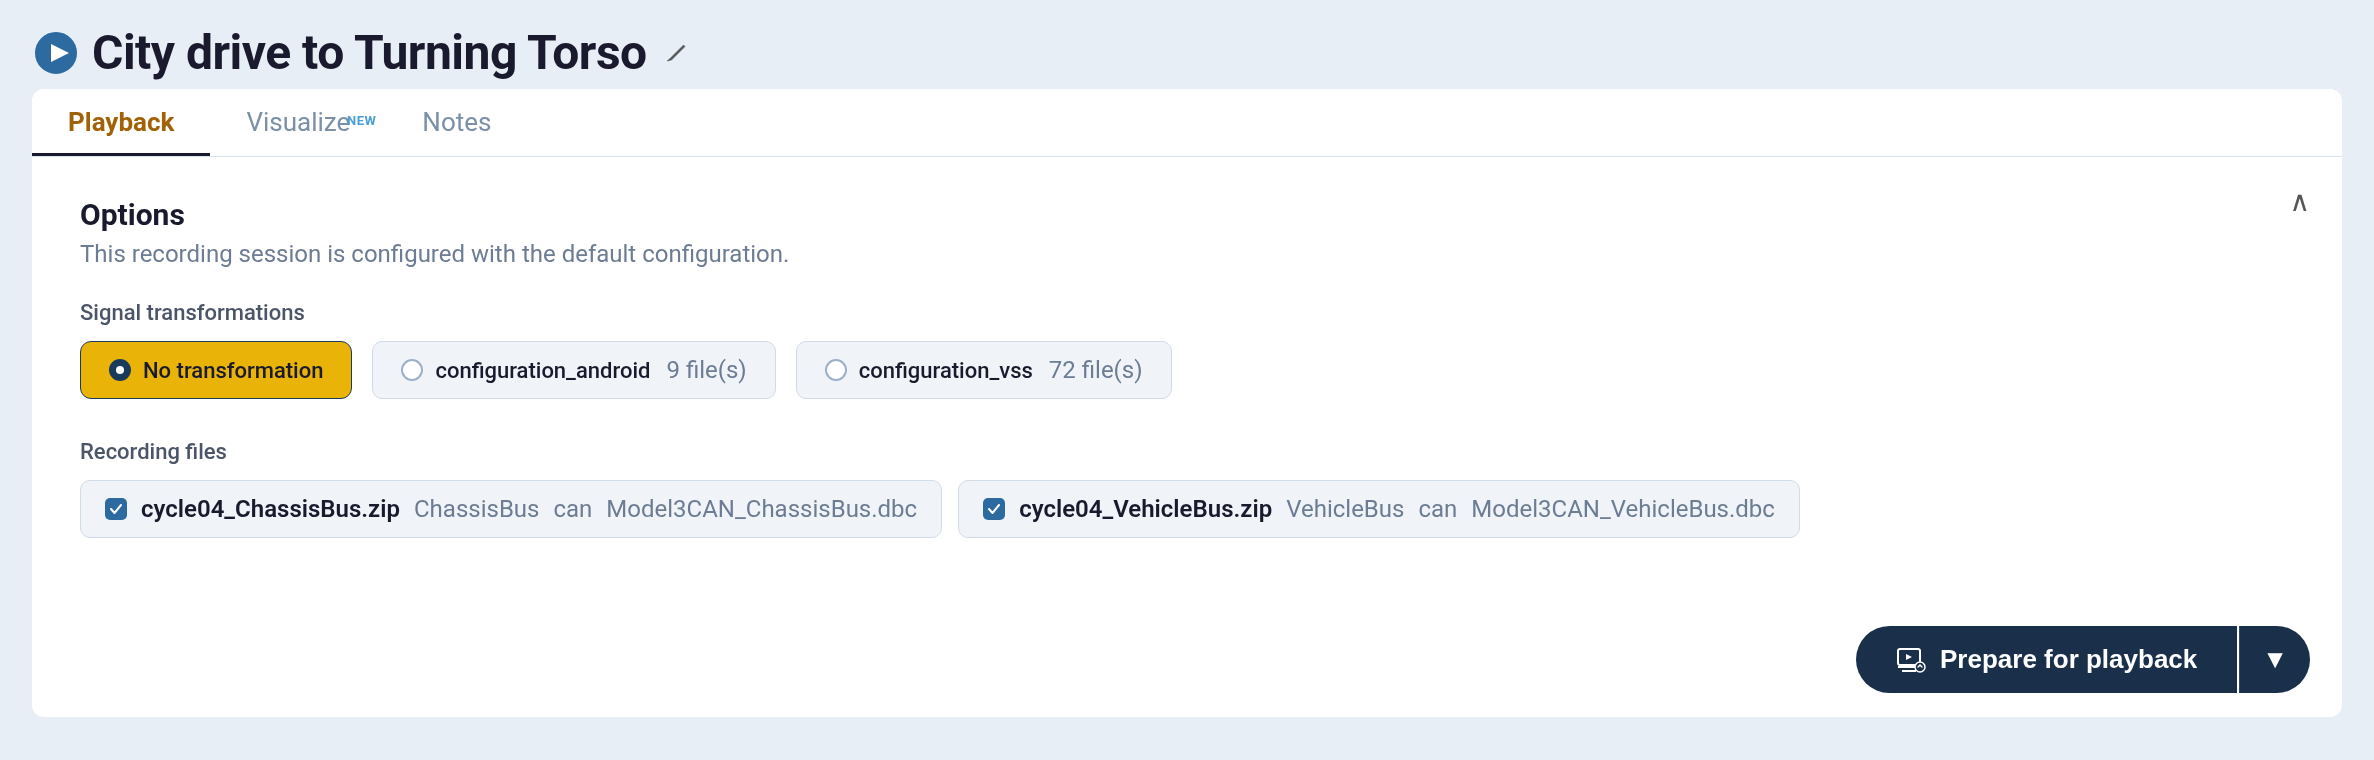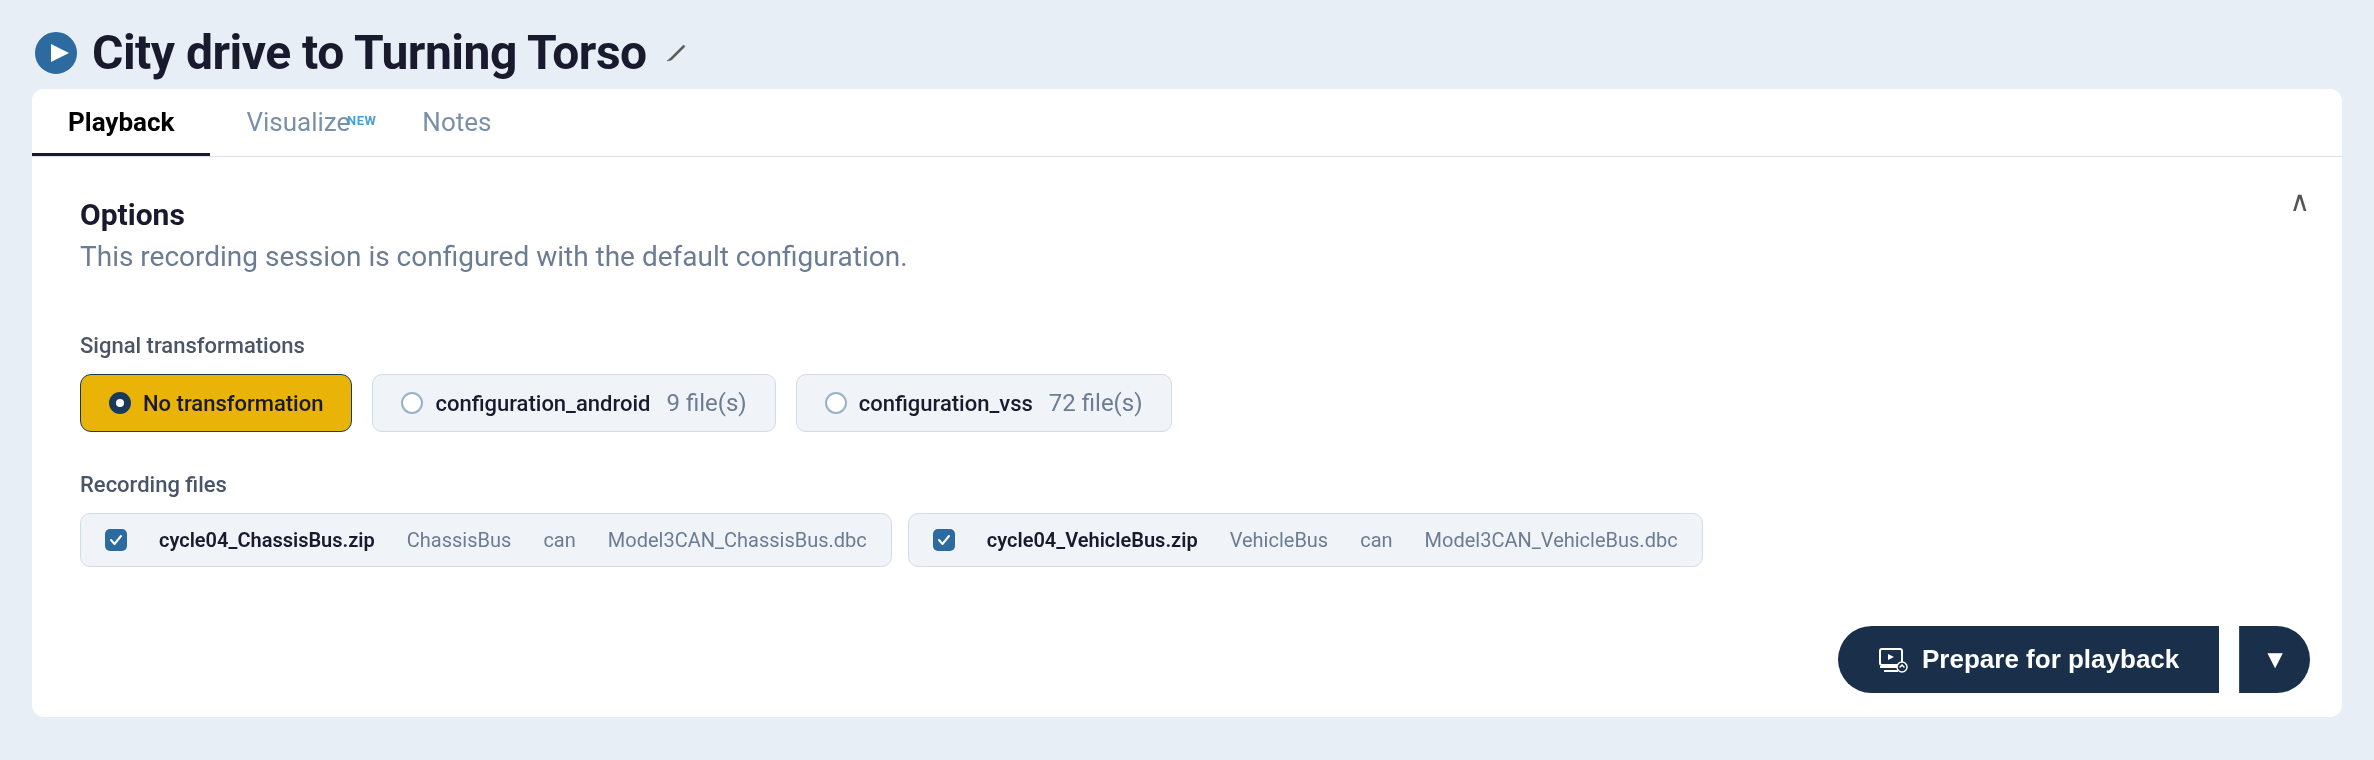--- a/index.html
+++ b/index.html
@@ -78,21 +78,21 @@
       font-size: 26px;
       color: #7a8fa8;
       cursor: pointer;
       position: relative;
       border-bottom: 3px solid transparent;
       font-weight: 400;
       white-space: nowrap;
     }
 
     .tab.active {
-      color: #000000;
+      color: #a16207;
       font-weight: 700;
       border-bottom: 3px solid #1a1a2e;
       background: #fff;
       border-radius: 12px 12px 0 0;
     }
 
     .tab .new-badge {
       position: absolute;
       top: 24px;
       right: 10px;
@@ -120,23 +120,23 @@
     }
 
     .options-title {
       font-size: 30px;
       font-weight: 700;
       color: #1a1a2e;
       margin-bottom: 8px;
     }
 
     .options-desc {
-      font-size: 28px;
+      font-size: 24px;
       color: #6b7c93;
-      margin-bottom: 60px;
+      margin-bottom: 32px;
     }
 
     .section-label {
       font-size: 22px;
       color: #4a5568;
       margin-bottom: 16px;
       font-weight: 500;
     }
 
     .signal-transformations {
@@ -208,26 +208,26 @@
 
     .recording-files-list {
       display: flex;
       gap: 16px;
       flex-wrap: wrap;
     }
 
     .file-item {
       display: flex;
       align-items: center;
-      gap: 32px;
+      gap: 14px;
       background: #f0f4f8;
       border: 1.5px solid #d0dce8;
       border-radius: 10px;
       padding: 14px 24px;
-      font-size: 20px;
+      font-size: 24px;
       color: #2d3748;
     }
 
     .checkbox {
       width: 22px;
       height: 22px;
       background: #2d6a9f;
       border-radius: 5px;
       display: flex;
       align-items: center;
@@ -249,21 +249,21 @@
       color: #6b7c93;
       font-weight: 400;
     }
 
     .bottom-bar {
       position: absolute;
       bottom: 24px;
       right: 32px;
       display: flex;
       align-items: center;
-      gap: 20px;
+      gap: 2px;
     }
 
     .prepare-btn {
       background: #1a2f4a;
       color: #fff;
       border: none;
       border-radius: 40px 0 0 40px;
       padding: 18px 40px;
       font-size: 26px;
       font-weight: 600;

